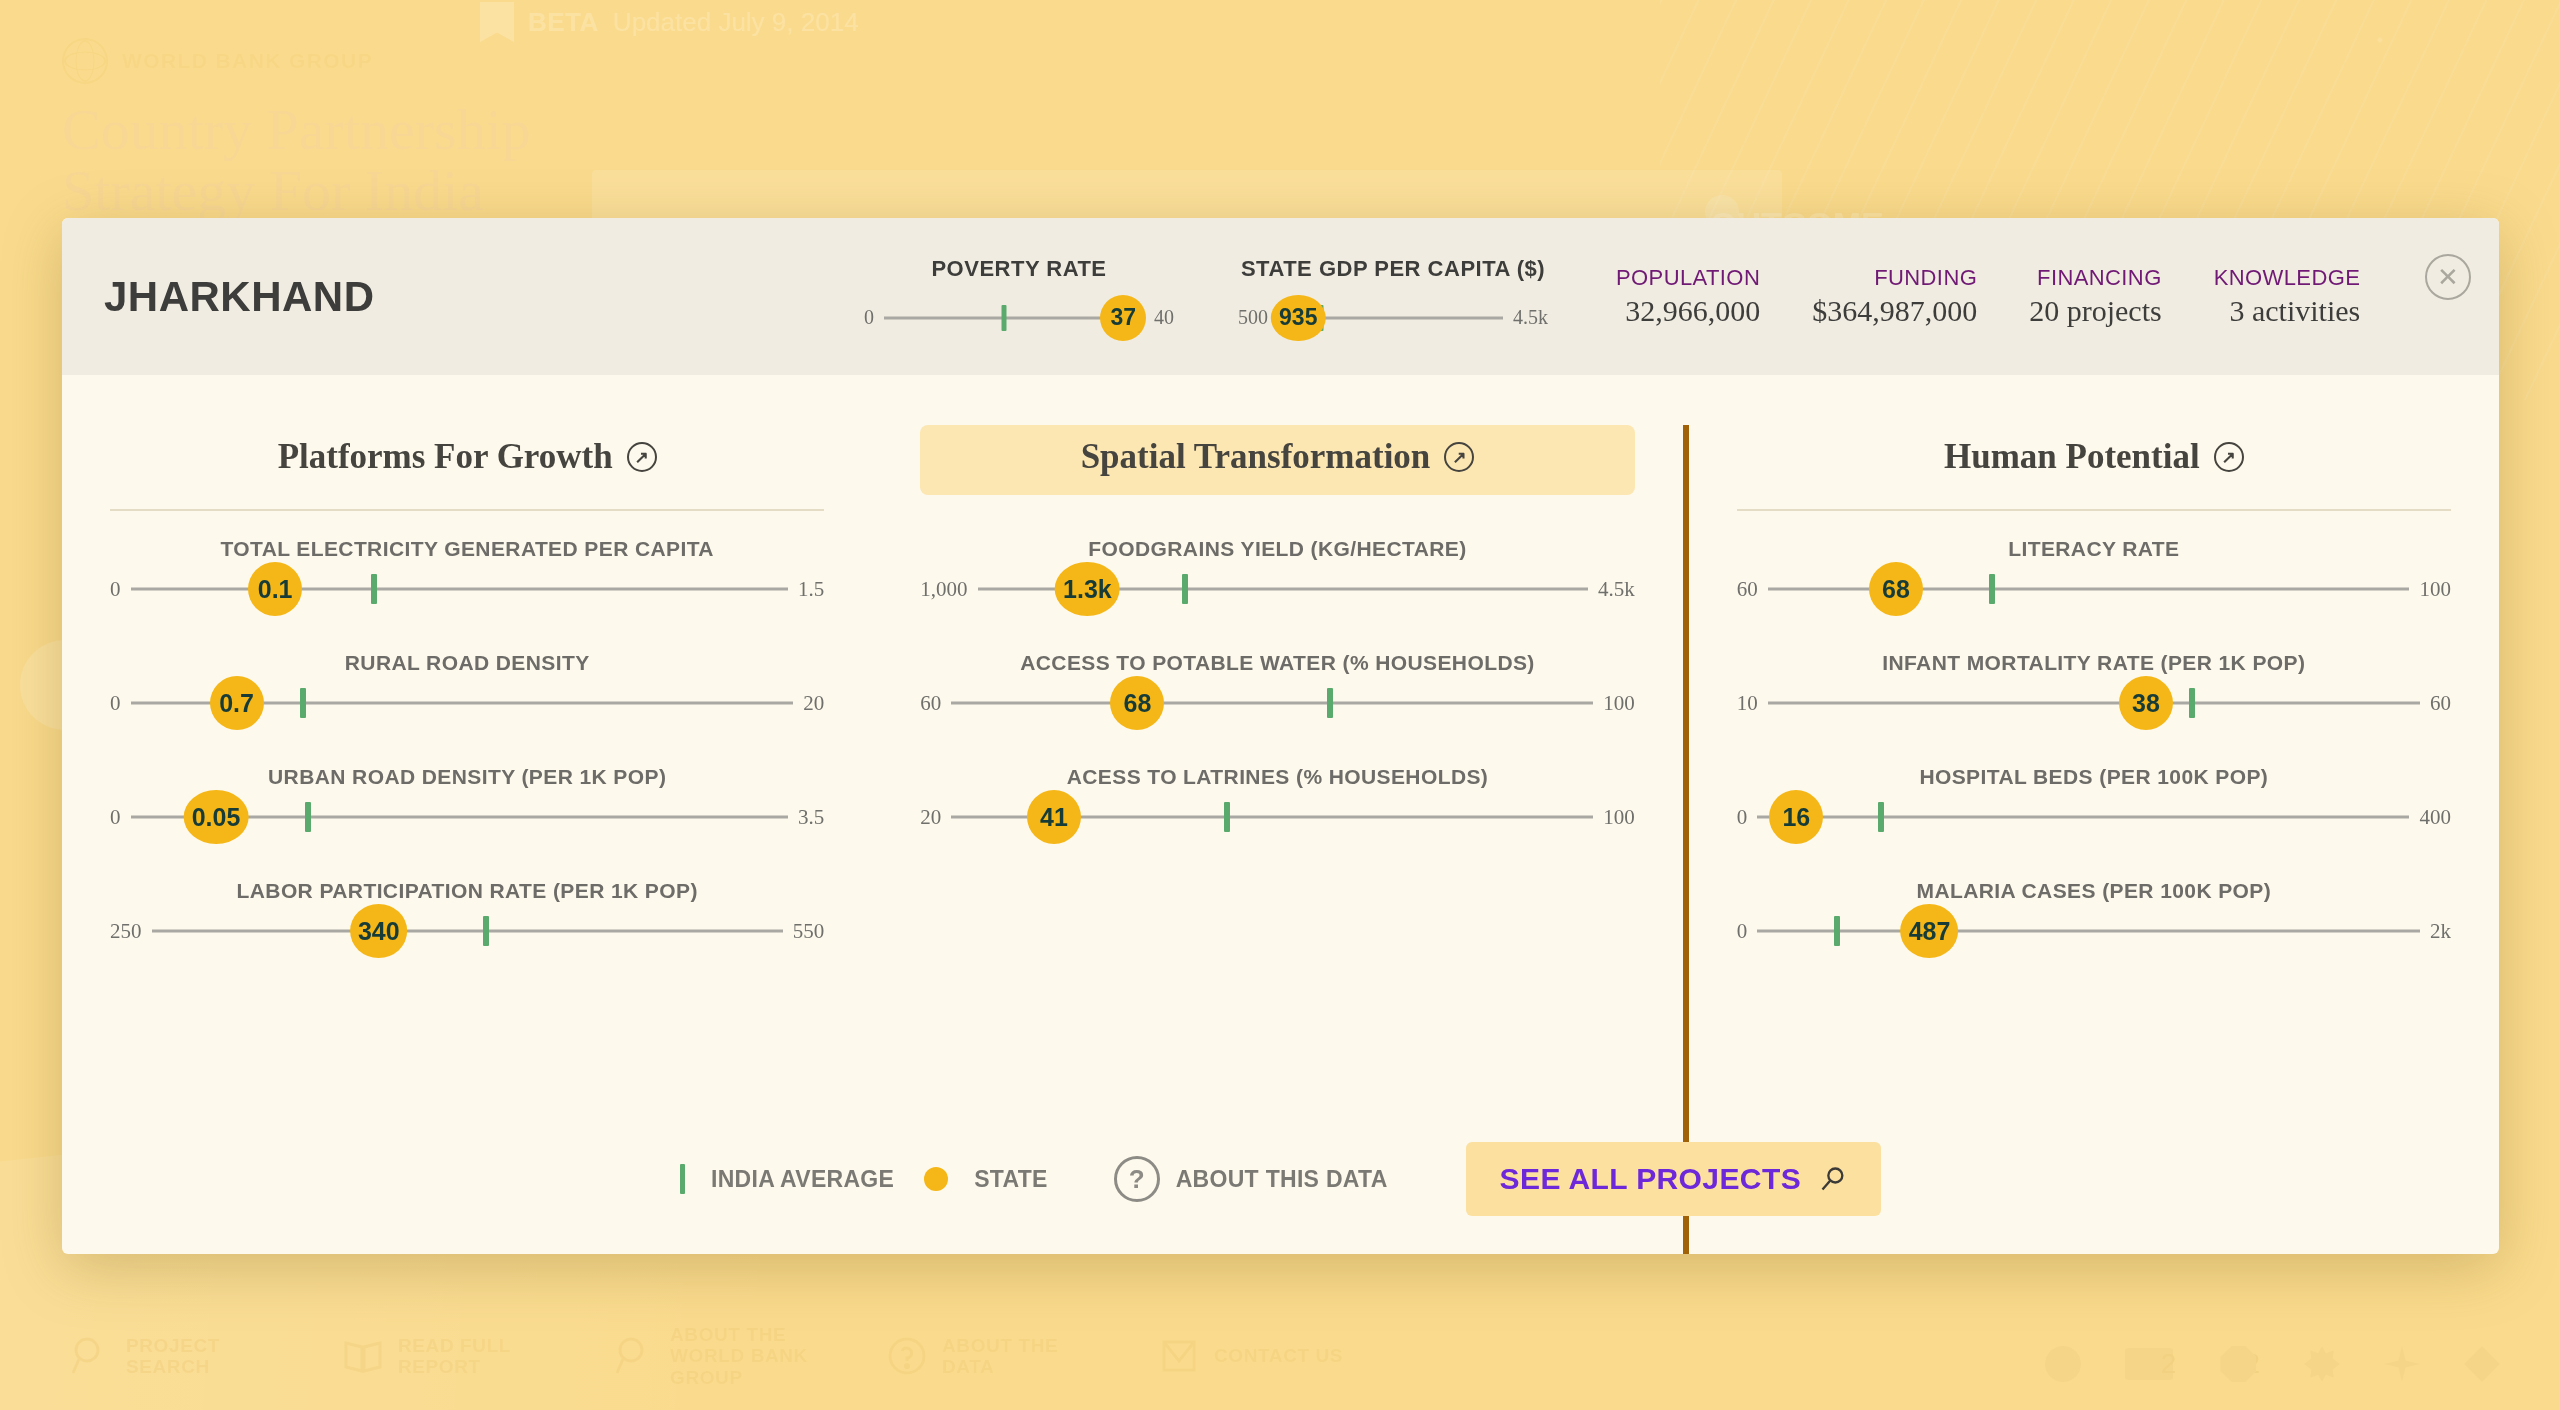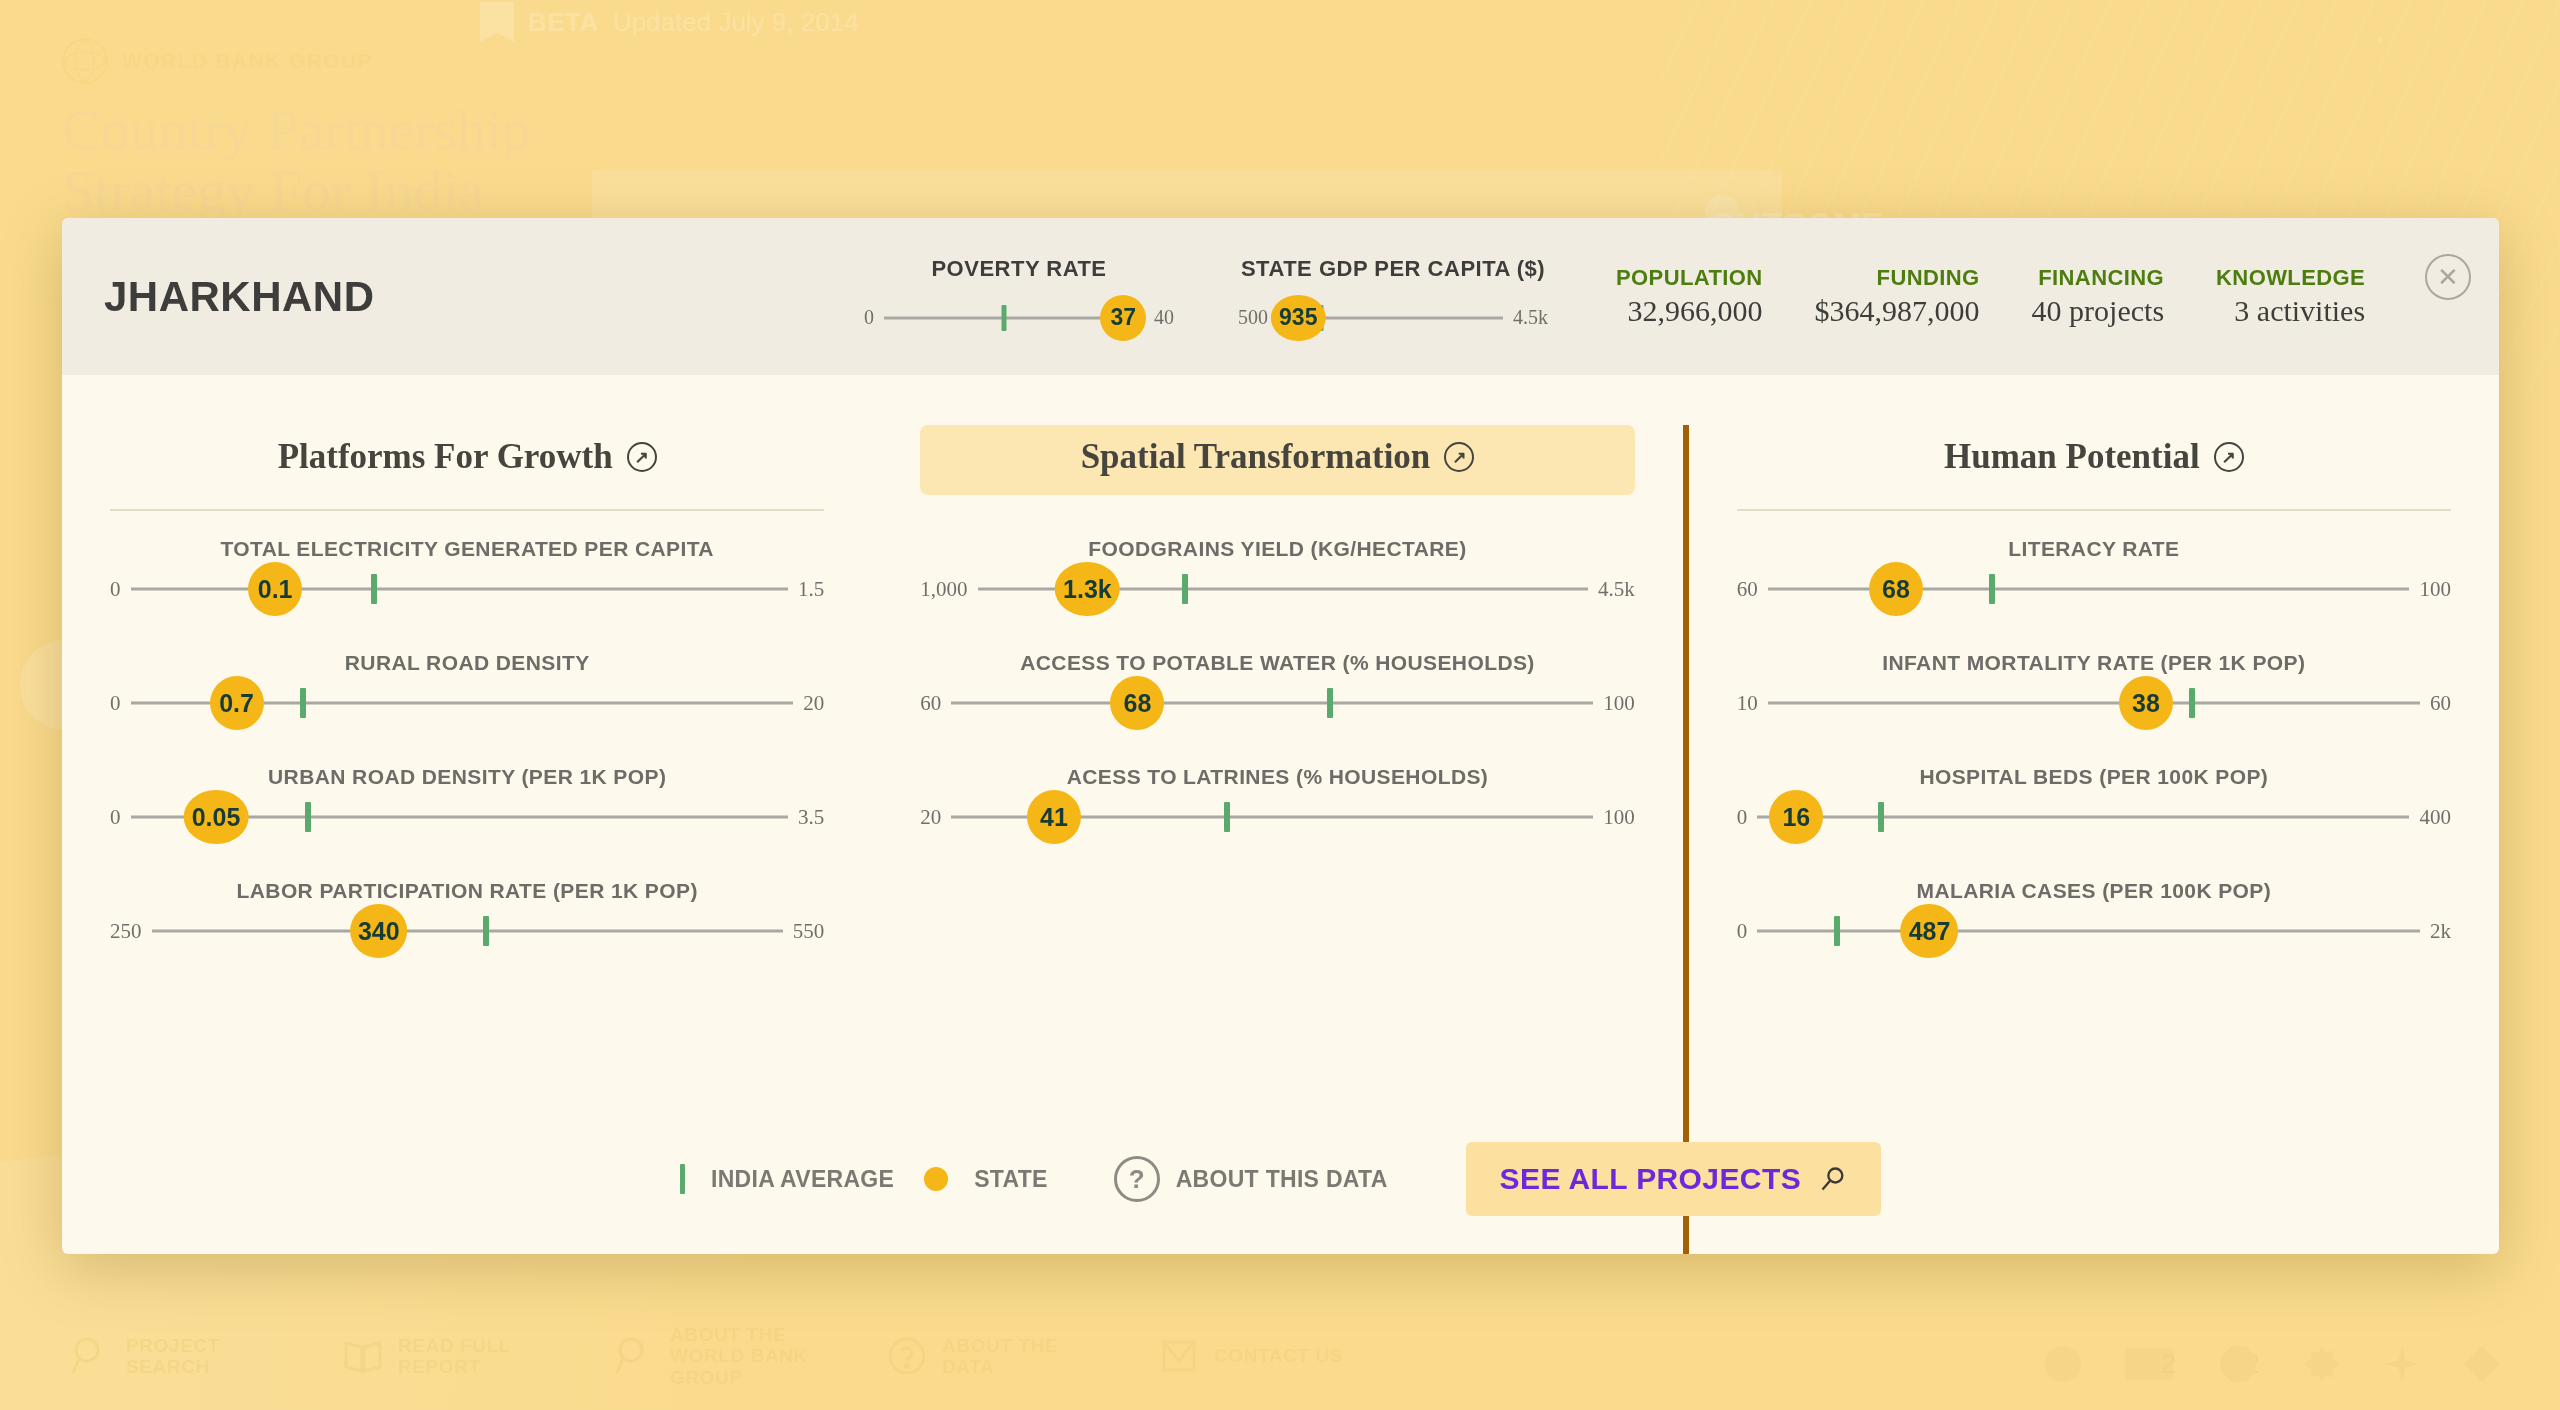--- a/index.html
+++ b/index.html
@@ -208,22 +208,22 @@
   .hg .s-bubble { min-width: 46px; height: 46px; font-size: 23px; }
   .hg .s-avg { height: 26px; width: 5px; }
   .hg .s-min, .hg .s-max { font-size: 20px; }
 
   
   .header-stats {
     display: flex; gap: 0; margin-left: 42px;
   }
   .hstat { text-align: right; padding: 0 26px; }
   .hstat-label {
-    font-size: 22px; font-weight: 700; letter-spacing: .4px;
-    color: #4d7c0f; text-transform: uppercase;
+    font-size: 22px; font-weight: 400; letter-spacing: .4px;
+    color: #701a75; text-transform: uppercase;
   }
   .hstat-value {
     font-size: 30px; font-weight: 400; color: #3d3d3b;
     font-family: "Liberation Serif", serif; margin-top: 3px;
   }
 
   .close-btn {
     position: absolute; right: 28px; top: 36px;
     width: 46px; height: 46px; border-radius: 50%;
     border: 2.5px solid #aaa79e;
@@ -477,21 +477,21 @@
     <div class="hstat">
       <div class="hstat-label">POPULATION</div>
       <div class="hstat-value">32,966,000</div>
     </div>
     <div class="hstat">
       <div class="hstat-label">FUNDING</div>
       <div class="hstat-value">$364,987,000</div>
     </div>
     <div class="hstat">
       <div class="hstat-label">FINANCING</div>
-      <div class="hstat-value">40 projects</div>
+      <div class="hstat-value">20 projects</div>
     </div>
     <div class="hstat">
       <div class="hstat-label">KNOWLEDGE</div>
       <div class="hstat-value">3 activities</div>
     </div>
       </div>
 
     <div class="close-btn">✕</div>
   </div>
 

